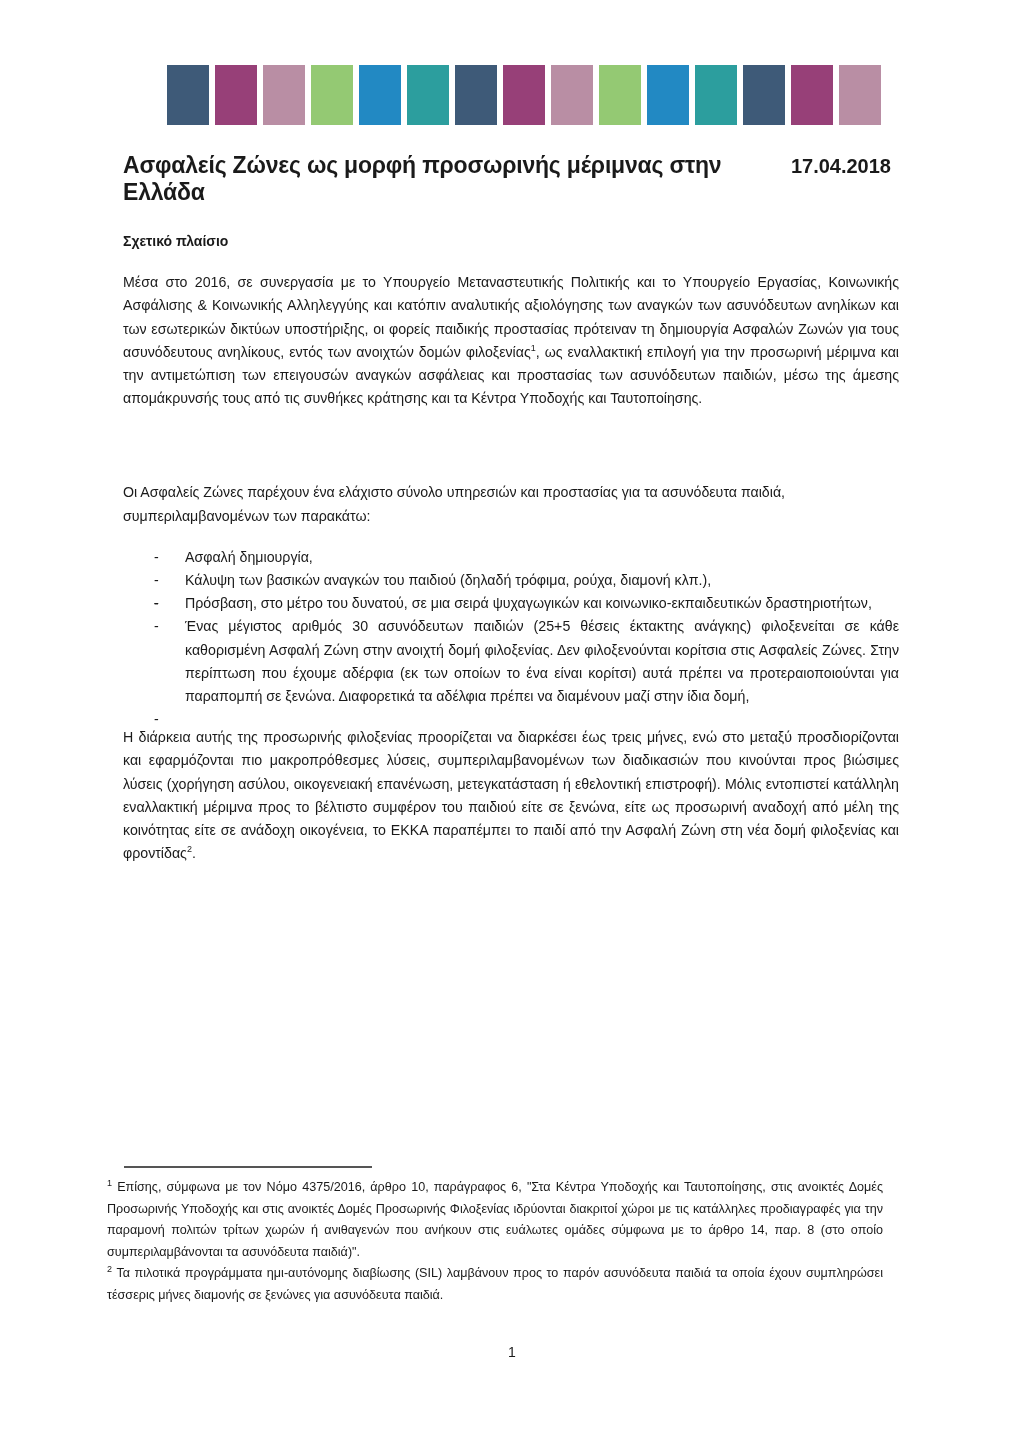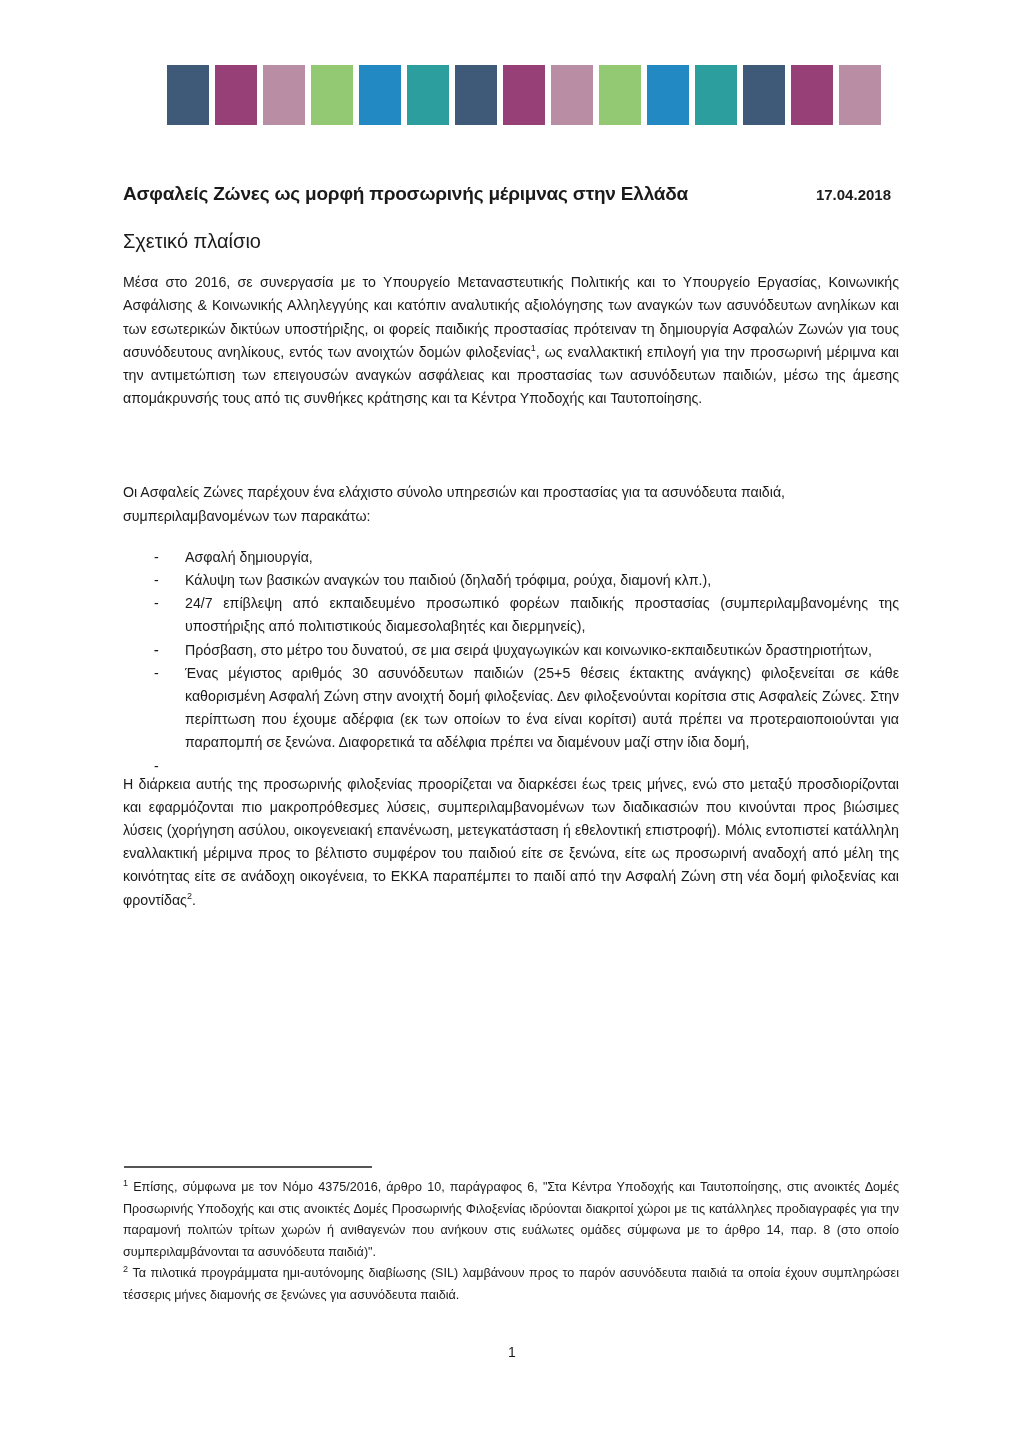--- a/index.html
+++ b/index.html
@@ -30,38 +30,37 @@
       position: absolute;
       left: 123px;
       top: 152px;
       width: 768px;
       display: flex;
       justify-content: space-between;
       align-items: baseline;
       font-weight: bold;
     }
     .doc-title {
-      font-size: 19px;
+      font-size: 23px;
       letter-spacing: -0.2px;
-      margin-top: 31px;
     }
     .doc-date {
-      font-size: 15px;
+      font-size: 20px;
     }
     .content {
       position: absolute;
       left: 123px;
       top: 230px;
       width: 776px;
       font-size: 14.2px;
       line-height: 23.2px;
     }
     .section-heading {
-      font-weight: normal;
-      font-size: 20px;
+      font-weight: bold;
+      font-size: 14px;
       margin: 0 0 18px 0;
     }
     p {
       margin: 0;
       text-align: justify;
     }
     .para-gap { height: 23px; }
     sup {
       font-size: 9px;
       line-height: 0;
@@ -85,21 +84,21 @@
     .footnote-sep {
       position: absolute;
       left: 124px;
       top: 1166px;
       width: 248px;
       height: 1.5px;
       background: #555;
     }
     .footnotes {
       position: absolute;
-      left: 123px;
+      left: 107px;
       top: 1177px;
       width: 776px;
       font-size: 12.6px;
       line-height: 21.6px;
     }
     .footnotes p {
       text-align: justify;
     }
     .page-number {
       position: absolute;
@@ -143,21 +142,21 @@
     <span>Μέσα στο 2016, σε συνεργασία με το Υπουργείο Μεταναστευτικής Πολιτικής και το Υπουργείο Εργασίας, Κοινωνικής Ασφάλισης &amp; Κοινωνικής Αλληλεγγύης και κατόπιν αναλυτικής αξιολόγησης των αναγκών των ασυνόδευτων ανηλίκων και των εσωτερικών δικτύων υποστήριξης, οι φορείς παιδικής προστασίας πρότειναν τη δημιουργία Ασφαλών Ζωνών για τους ασυνόδευτους ανηλίκους, εντός των ανοιχτών δομών φιλοξενίας</span><sup>1</sup><span>, ως εναλλακτική επιλογή για την προσωρινή μέριμνα και την αντιμετώπιση των επειγουσών αναγκών ασφάλειας και προστασίας των ασυνόδευτων παιδιών, μέσω της άμεσης απομάκρυνσής τους από τις συνθήκες κράτησης και τα Κέντρα Υποδοχής και Ταυτοποίησης.</span>
   </p>
   <div class="para-gap"></div>
 
   <p style="text-align:left;margin-top:48px;">Οι Ασφαλείς Ζώνες παρέχουν ένα ελάχιστο σύνολο υπηρεσιών και προστασίας για τα ασυνόδευτα παιδιά, συμπεριλαμβανομένων των παρακάτω:</p>
   <div style="height:18px;"></div>
 
   <ul class="bullets">
     <li><span class="dash">-</span><span>Ασφαλή δημιουργία,</span></li>
     <li><span class="dash">-</span><span>Κάλυψη των βασικών αναγκών του παιδιού (δηλαδή τρόφιμα, ρούχα, διαμονή κλπ.),</span></li>
-    <li><span class="dash">-</span><span>24/7 επίβλεψη από εκπαιδευμένο προσωπικό φορέων παιδικής προστασίας (συμπεριλαμβανομένης της υποστήριξης από πολιτιστικούς διαμεσολαβητές και διερμηνείς),</span></li>
+    <li><span class="dash">-</span></li>
     <li><span class="dash">-</span></li>
     <li><span class="dash">-</span><span>Πρόσβαση, στο μέτρο του δυνατού, σε μια σειρά ψυχαγωγικών και κοινωνικο-εκπαιδευτικών δραστηριοτήτων,</span></li>
     <li><span class="dash">-</span><span>Ένας μέγιστος αριθμός 30 ασυνόδευτων παιδιών (25+5 θέσεις έκτακτης ανάγκης) φιλοξενείται σε κάθε καθορισμένη Ασφαλή Ζώνη στην ανοιχτή δομή φιλοξενίας. Δεν φιλοξενούνται κορίτσια στις Ασφαλείς Ζώνες. Στην περίπτωση που έχουμε αδέρφια (εκ των οποίων το ένα είναι κορίτσι) αυτά πρέπει να προτεραιοποιούνται για παραπομπή σε ξενώνα. Διαφορετικά τα αδέλφια πρέπει να διαμένουν μαζί στην ίδια δομή,</span></li>
     <li><span class="dash">-</span></li>
   </ul>
 
   <p>
     <span>Η διάρκεια αυτής της προσωρινής φιλοξενίας προορίζεται να διαρκέσει έως τρεις μήνες, ενώ στο μεταξύ προσδιορίζονται και εφαρμόζονται πιο μακροπρόθεσμες λύσεις, συμπεριλαμβανομένων των διαδικασιών που κινούνται προς βιώσιμες λύσεις (χορήγηση ασύλου, οικογενειακή επανένωση, μετεγκατάσταση ή εθελοντική επιστροφή). Μόλις εντοπιστεί κατάλληλη εναλλακτική μέριμνα προς το βέλτιστο συμφέρον του παιδιού είτε σε ξενώνα, είτε ως προσωρινή αναδοχή από μέλη της κοινότητας είτε σε ανάδοχη οικογένεια, το ΕΚΚΑ παραπέμπει το παιδί από την Ασφαλή Ζώνη στη νέα δομή φιλοξενίας και φροντίδας</span><sup>2</sup><span>.</span>
   </p>
 </div>

